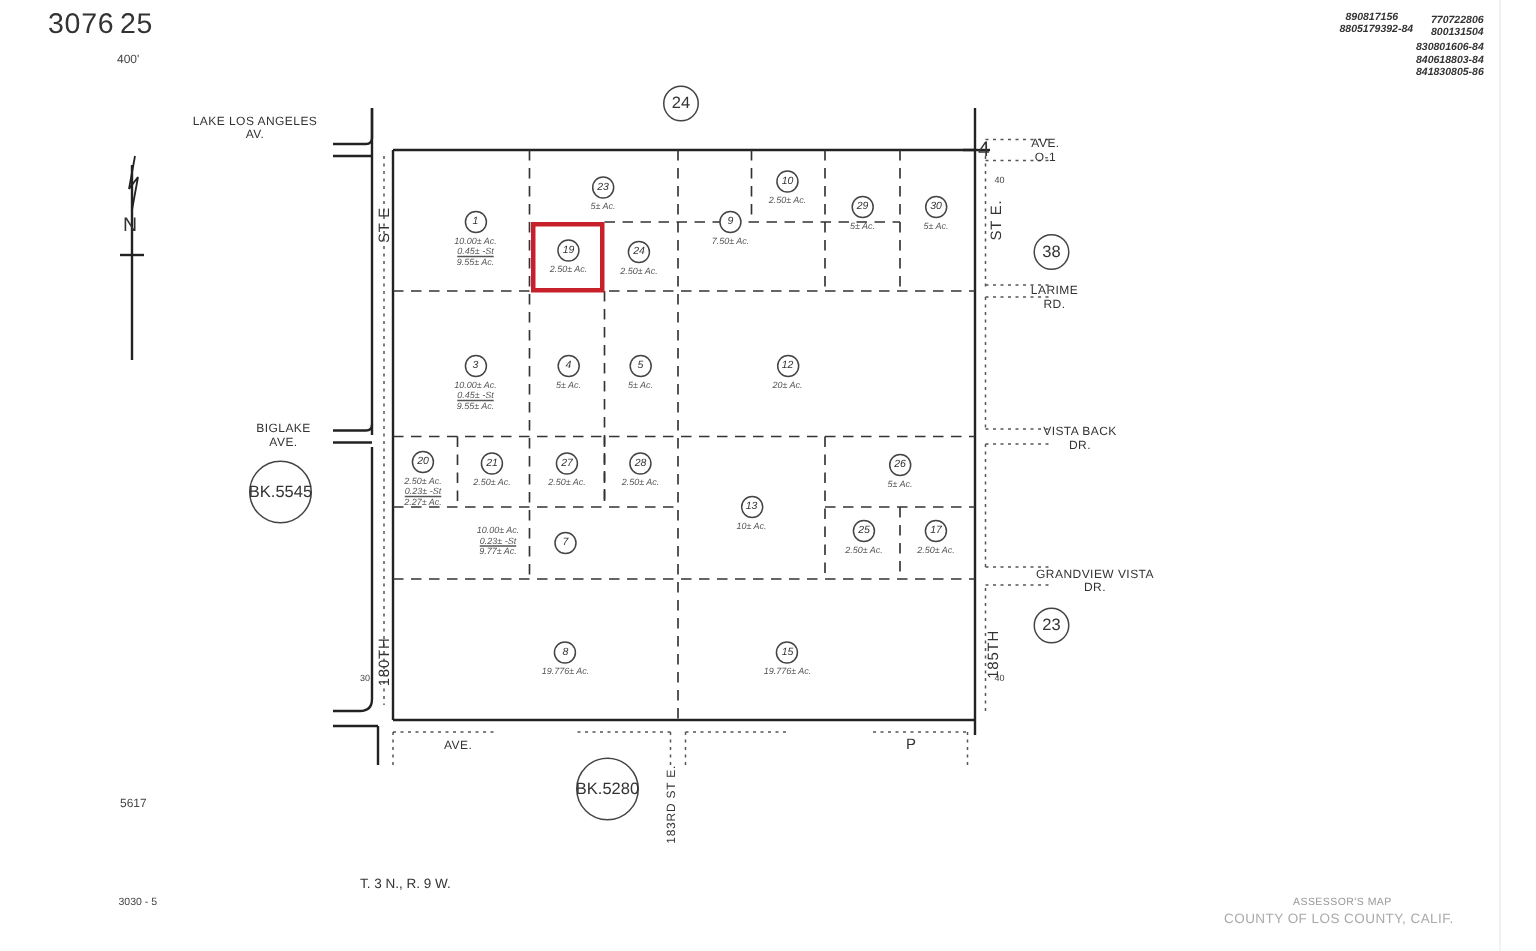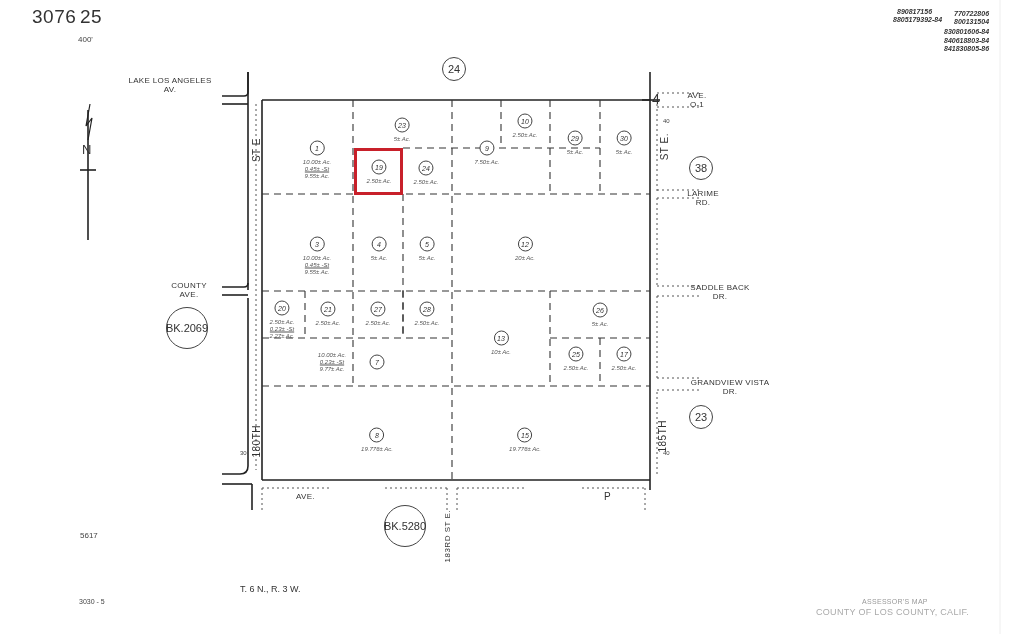--- a/index.html
+++ b/index.html
@@ -108,33 +108,33 @@
 <div class="abs stamp" style="left:944px;top:37px;">840618803-84</div>
 <div class="abs stamp" style="left:944px;top:45px;">841830805-86</div>
 
 <div class="abs" style="left:82px;top:142px;font-size:13px;color:#333;">N</div>
 
 <div class="abs street" style="left:110px;top:76px;width:120px;">
   <div>LAKE LOS ANGELES</div>
   <div>AV.</div>
 </div>
 <div class="abs street" style="left:164px;top:281px;width:50px;">
-  <div>COUNTY</div>
+  <div>BIGLAKE</div>
   <div>AVE.</div>
 </div>
 <div class="abs street" style="left:682px;top:91px;width:30px;">
   <div>AVE.</div>
   <div>O-1</div>
 </div>
 <div class="abs street" style="left:683px;top:189px;width:40px;">
   <div>LARIME</div>
   <div>RD.</div>
 </div>
 <div class="abs street" style="left:685px;top:283px;width:70px;">
-  <div>SADDLE BACK</div>
+  <div>VISTA BACK</div>
   <div>DR.</div>
 </div>
 <div class="abs street" style="left:685px;top:378px;width:90px;">
   <div>GRANDVIEW VISTA</div>
   <div>DR.</div>
 </div>
 <div class="abs vtext" style="left:251px;top:138px;">ST E</div>
 <div class="abs vtext" style="left:659px;top:133px;">ST E.</div>
 <div class="abs vtext" style="left:251px;top:425px;">180TH</div>
 <div class="abs vtext" style="left:657px;top:420px;">185TH</div>
@@ -146,21 +146,21 @@
 <div class="abs small" style="left:663px;top:118px;font-size:6px;">40</div>
 <div class="abs small" style="left:663px;top:450px;font-size:6px;">40</div>
 <div class="abs small" style="left:240px;top:450px;font-size:6px;">30</div>
 
 <div class="abs circle bcircle" style="left:442px;top:57px;">24</div>
 <div class="abs circle bcircle" style="left:689px;top:156px;">38</div>
 <div class="abs circle bcircle" style="left:689px;top:405px;">23</div>
 
 <div class="abs circle bk" style="left:166px;top:307px;">
   <span>BK.</span>
-  <span>2069</span>
+  <span>5545</span>
 </div>
 <div class="abs circle bk" style="left:384px;top:505px;">
   <span>BK.</span>
   <span>5280</span>
 </div>
 
 <div class="highlight" style="left:354px;top:148px;width:49px;height:47px;"></div>
 
 <div class="parcel" style="left:317px;top:160px;">
   <div class="circle pcircle">1</div>
@@ -268,15 +268,15 @@
   <div class="circle pcircle">8</div>
   <div class="acres">19.776± Ac.</div>
 </div>
 <div class="parcel" style="left:525px;top:440px;">
   <div class="circle pcircle">15</div>
   <div class="acres">19.776± Ac.</div>
 </div>
 
 <div class="abs small" style="left:80px;top:531px;">5617</div>
 <div class="abs small" style="left:79px;top:598px;font-size:7px;">3030 - 5</div>
-<div class="abs" style="left:240px;top:584px;font-size:9px;color:#333;">T. 6 N., R. 3 W.</div>
+<div class="abs" style="left:240px;top:584px;font-size:9px;color:#333;">T. 3 N., R. 9 W.</div>
 <div class="abs" style="left:862px;top:598px;font-size:7px;color:#999;letter-spacing:0.3px;">ASSESSOR'S MAP</div>
 <div class="abs" style="left:816px;top:607px;font-size:9px;color:#aaa;letter-spacing:0.3px;">COUNTY OF LOS COUNTY, CALIF.</div>
 
 </body></html>

